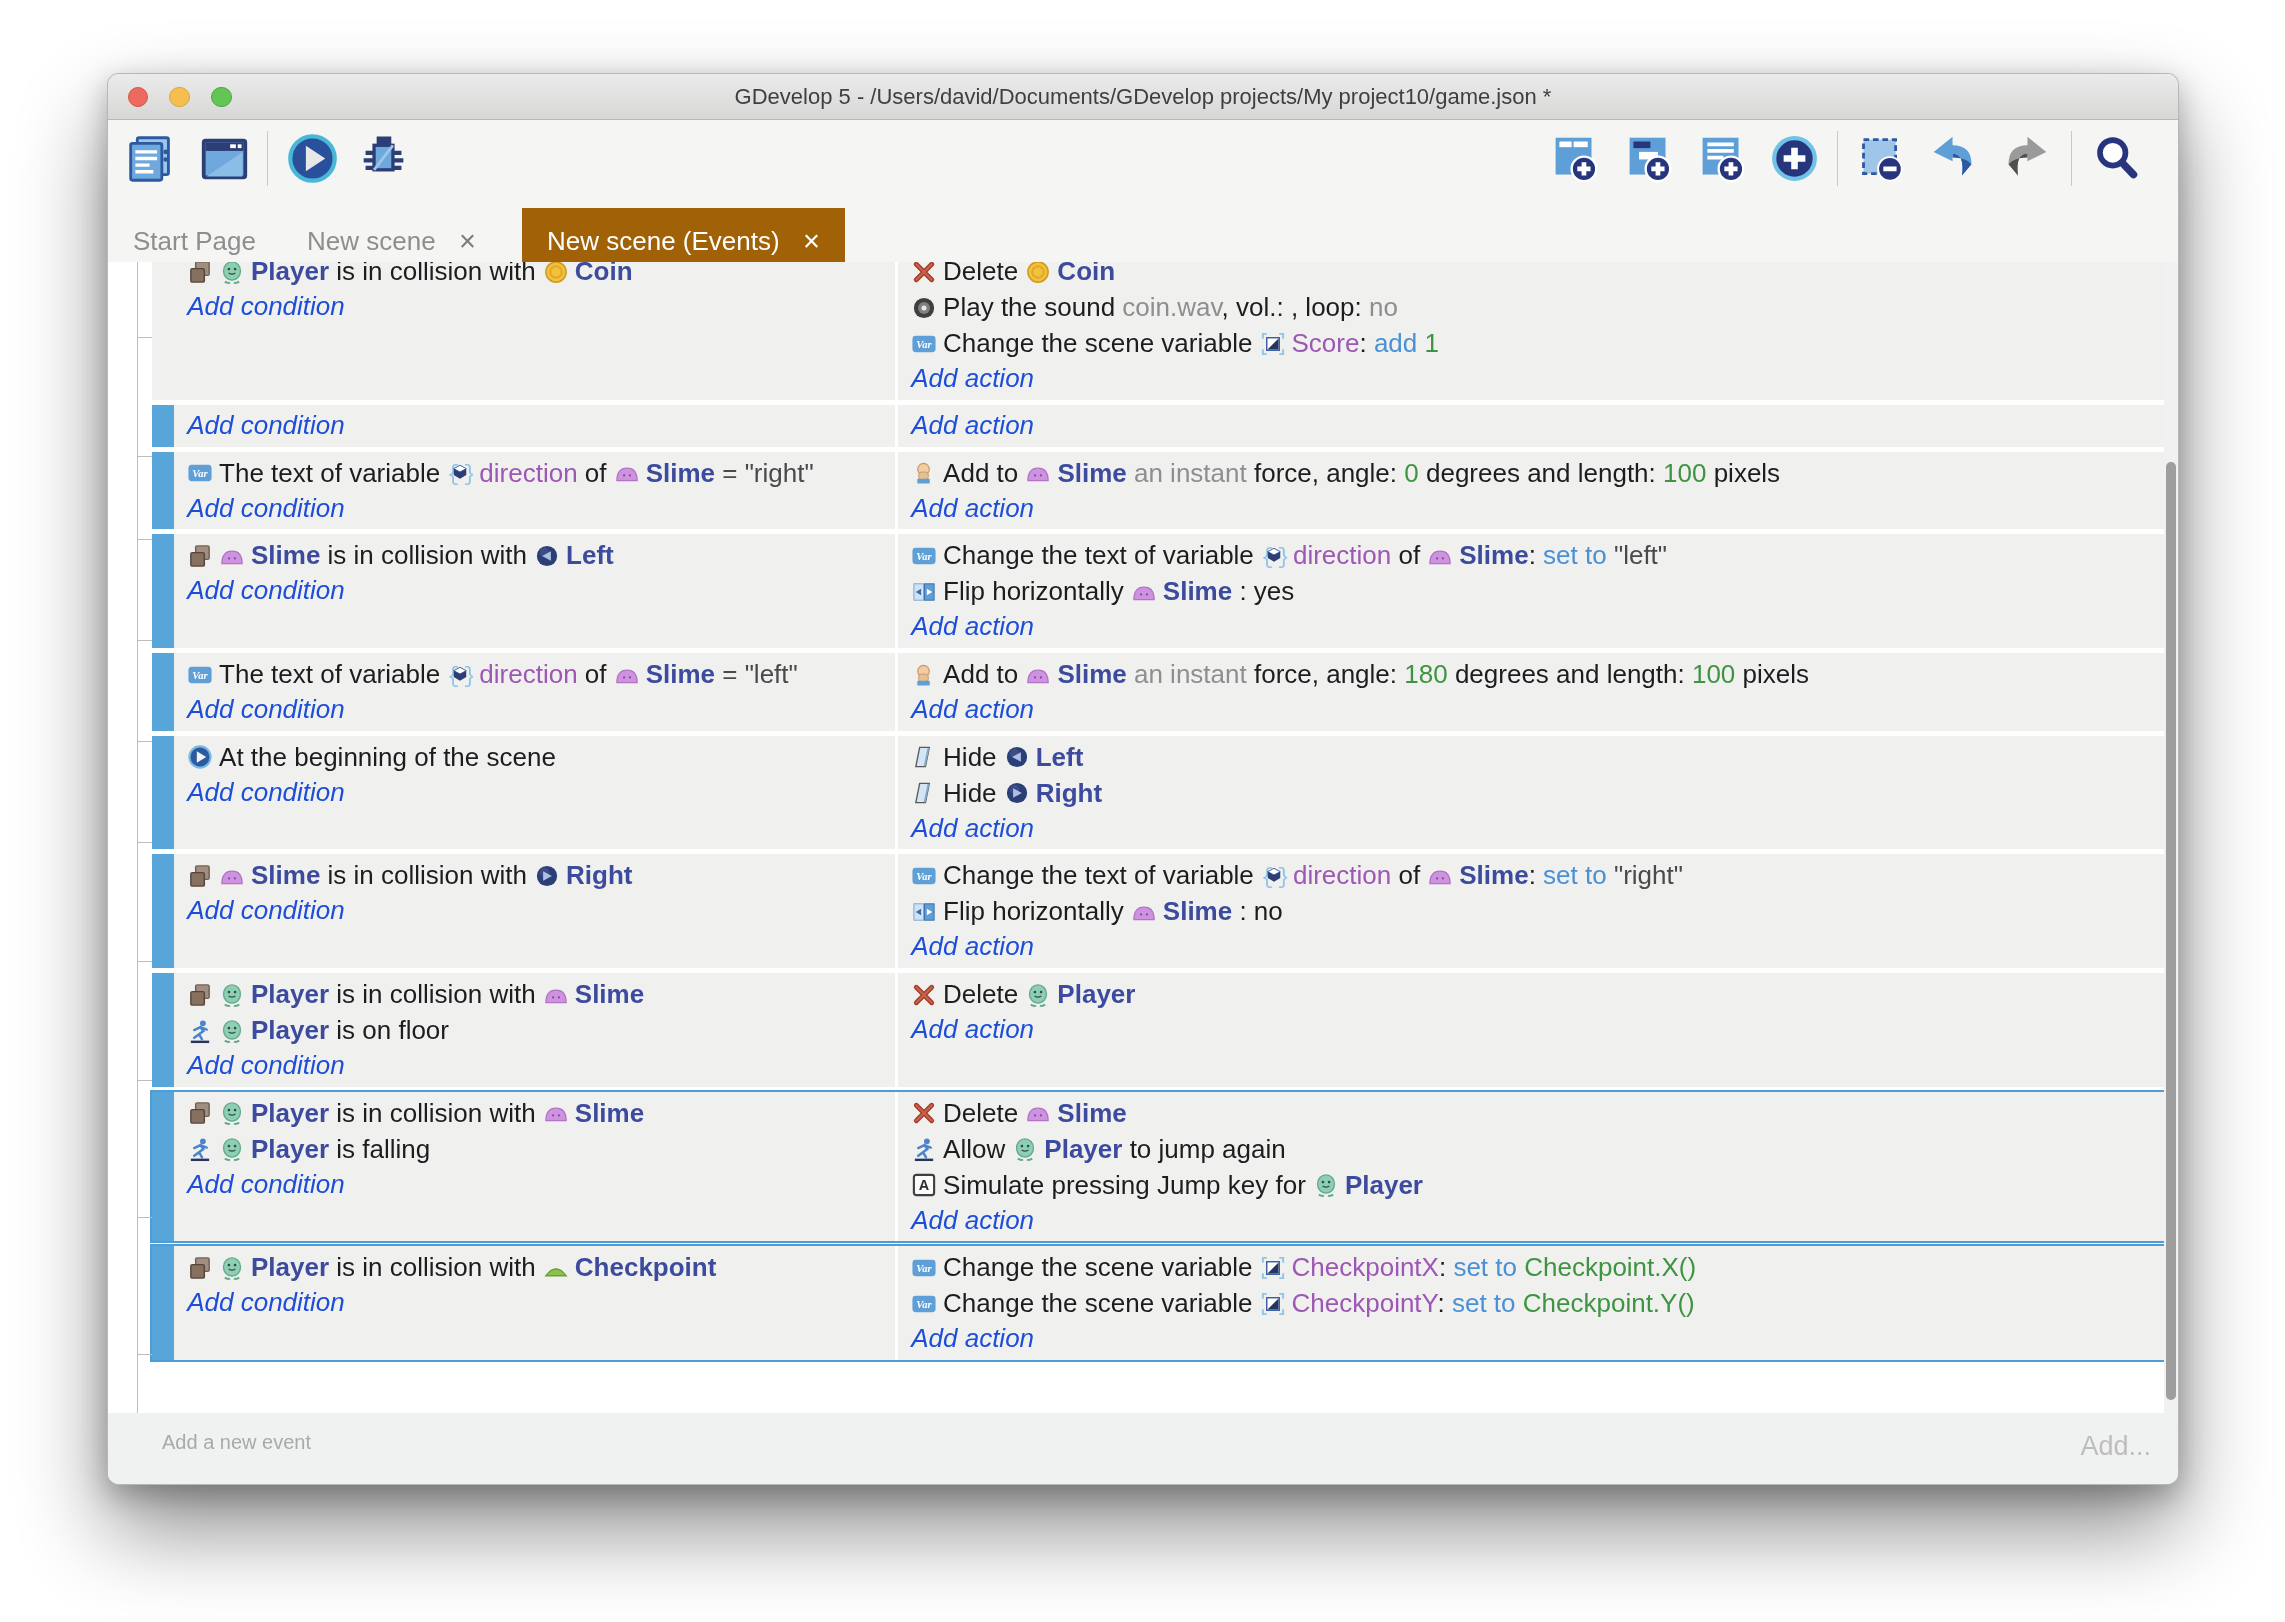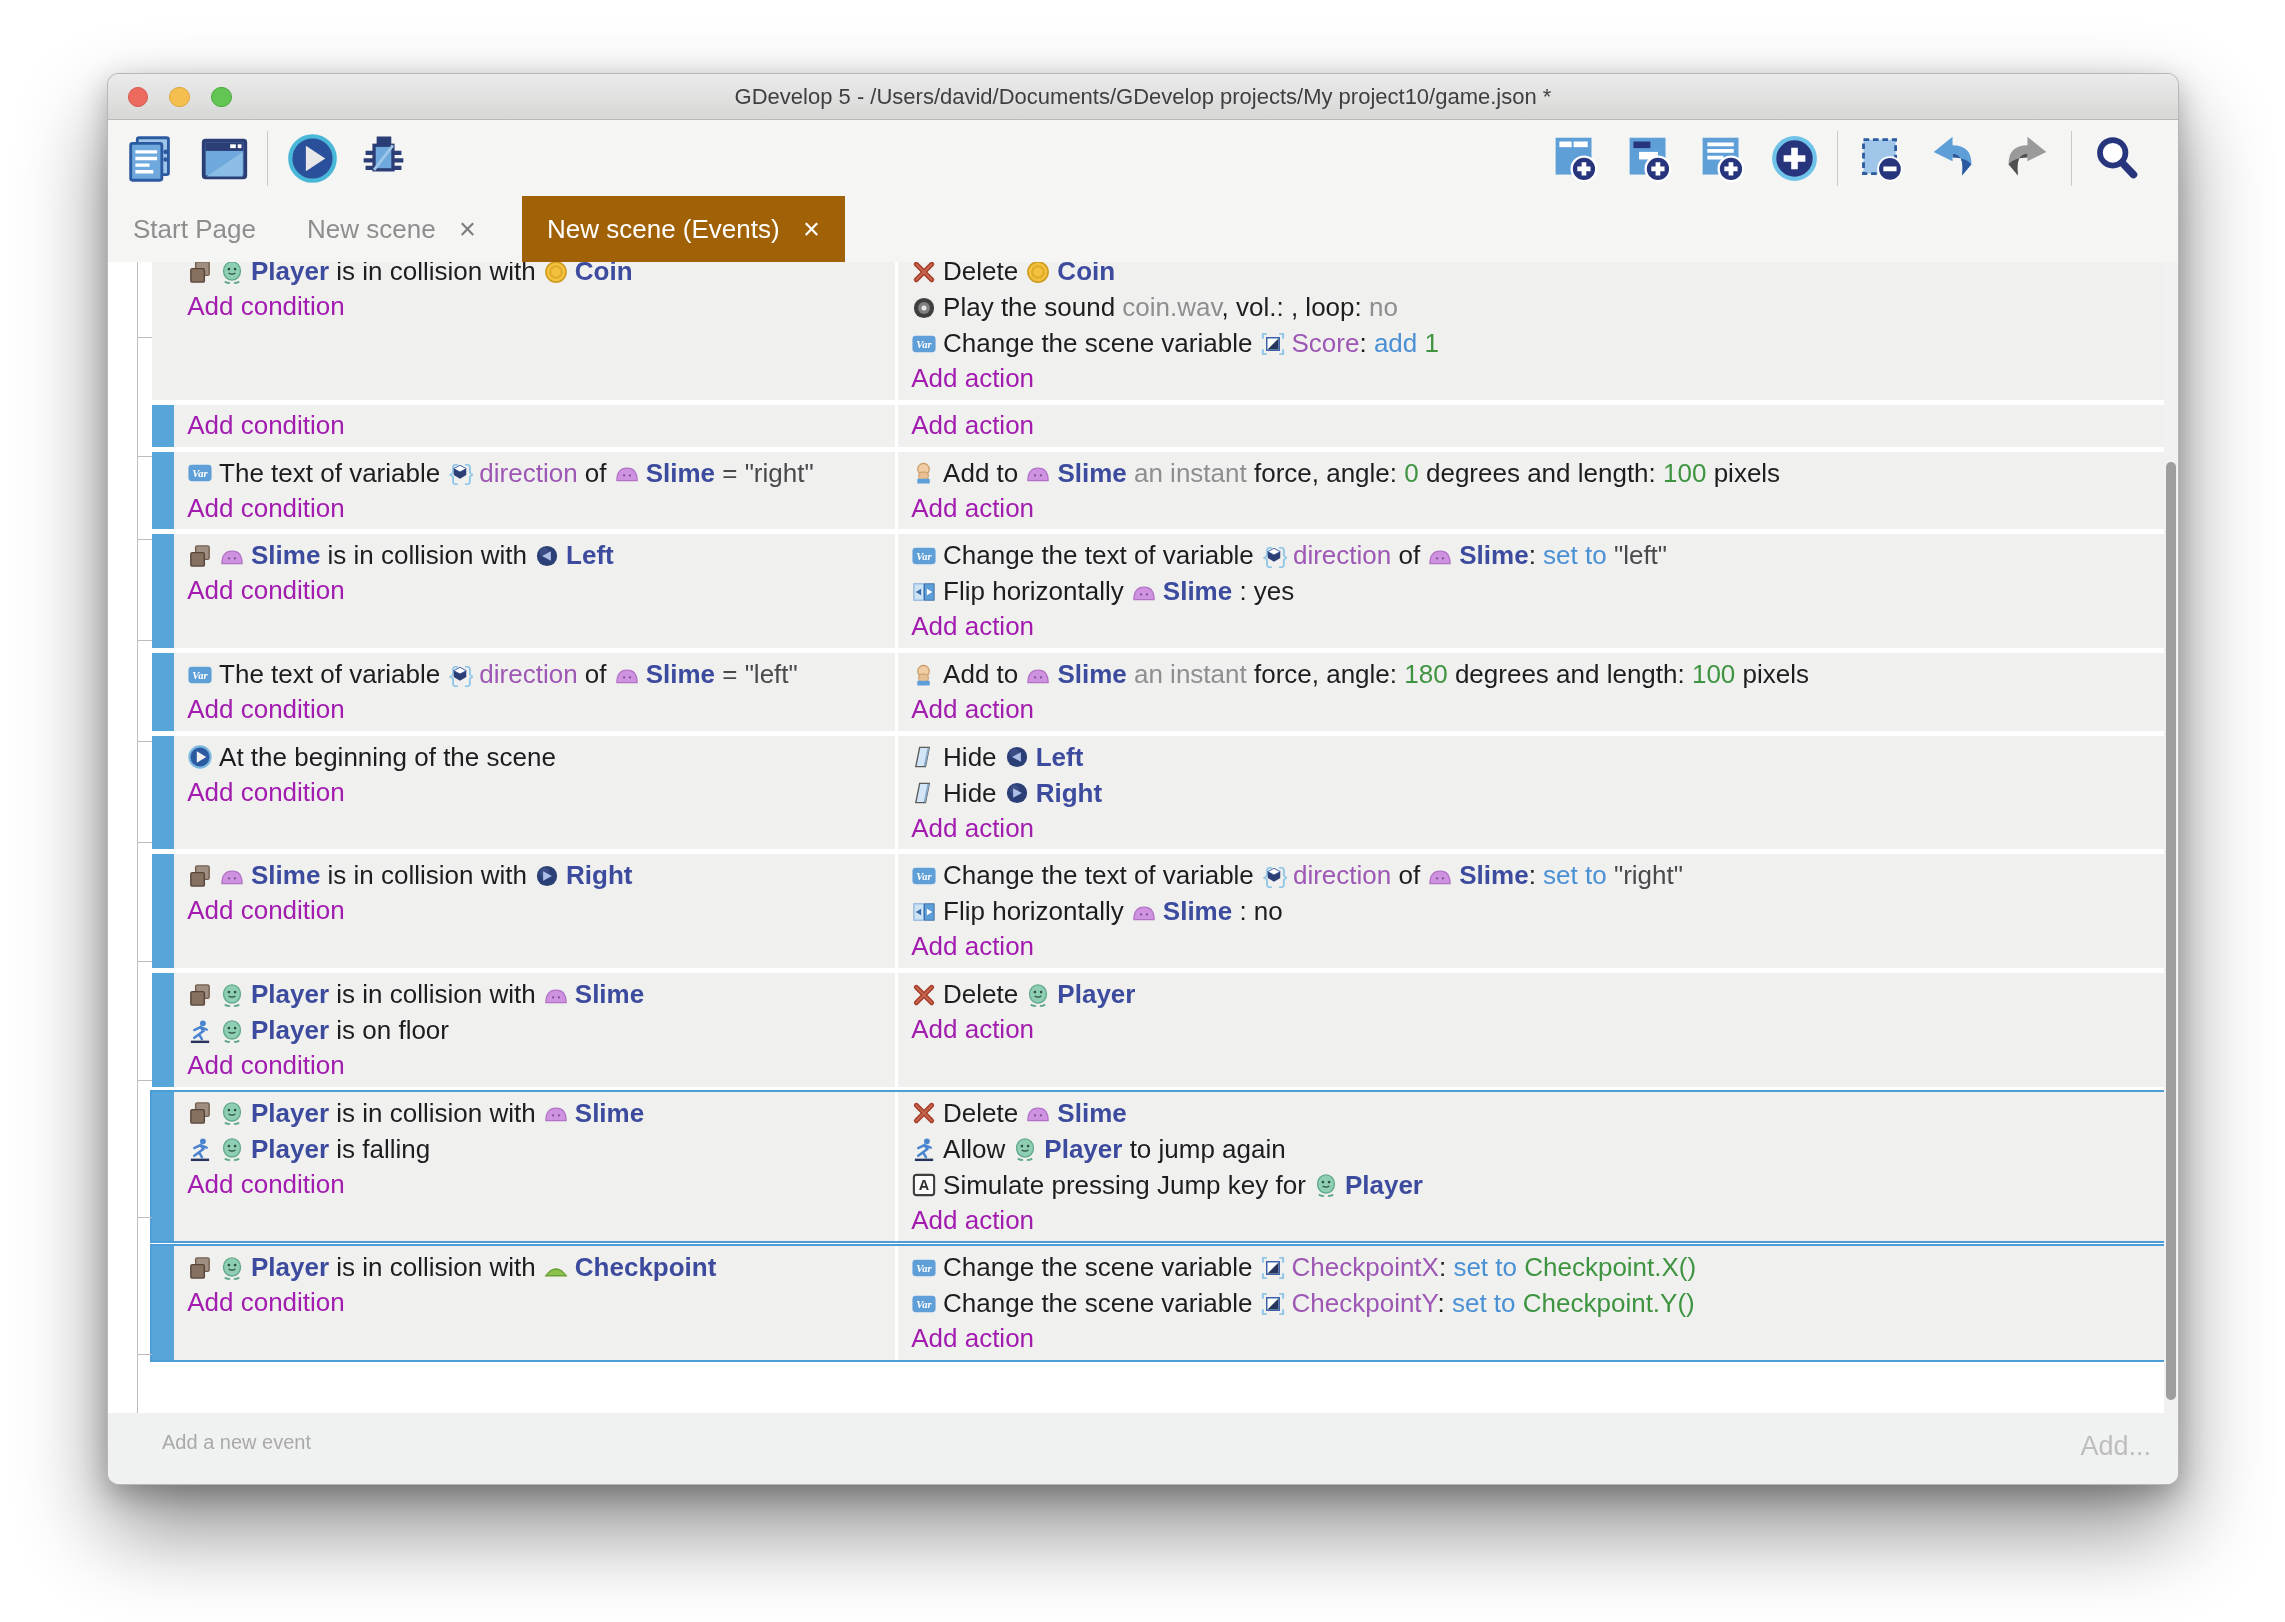--- a/index.html
+++ b/index.html
@@ -23,21 +23,21 @@
   .title { position:absolute; top:9.8px; left:0; right:0; text-align:center;
     font-size:22px; color:#3f3f41; white-space:nowrap; }
 
   
   .toolbar { position:absolute; left:0; top:47px; right:0; height:75px; background:#f5f5f4; }
   .tbtn { position:absolute; top:9.8px; width:56px; height:56px; display:flex; align-items:center; justify-content:center; }
   .tbtn svg { width:51px; height:51px; }
   .tb-sep { position:absolute; top:9.8px; width:1px; height:55px; background:#c9c9c9; }
 
   
-  .tabbar { position:absolute; left:0; top:122px; right:0; height:66px; background:#f5f5f4; }
+  .tabbar { position:absolute; left:0; top:134px; right:0; height:66px; background:#f5f5f4; }
   .tab { position:absolute; top:0; height:66px; display:flex; align-items:center; gap:23.4px;
     font-size:26px; color:#8e8e8e; padding:0 25px; }
   .tab .close { font-size:29px; color:#7c7c7c; line-height:1; }
   .tab.active { background:#a16207; color:#ffffff; }
   .tab.active .close { color:#ffffff; }
   .tab1 { left:0px; }
   .tab2 { left:174px; }
   .tab3 { left:414px; }
 
   
@@ -45,21 +45,21 @@
   #events { position:relative; padding:0 9.8px 0 44px; }
   .event { display:flex; background:#f0f0ef; margin-bottom:4.9px; position:relative; }
   .event.first { margin-top:-11.7px;align-items:flex-end; }
   .event.selected { outline:2.9px solid #4d9ed7; outline-offset:0px; }
   .evbar { width:21.5px; background:#58a5d9; flex:none; }
   .evbody { flex:1; display:flex; min-width:0; }
   .cell { padding:2.9px 5.9px 4.9px 13.7px; }
   .cell.cond { width:724px; flex:none; border-right:3.9px solid #ffffff; }
   .cell.act { flex:1; min-width:0; }
   .line { font-size:26px; line-height:36px; color:#1d1d1f; white-space:nowrap; }
-  .addline { font-size:26px; line-height:34px; color:#a21caf; }
+  .addline { font-size:26px; line-height:34px; color:#1d4ed8;font-style:italic; }
   .icon { display:inline-block; width:26px; height:26px; vertical-align:-4.9px; margin-right:5.9px; }
   .icon svg { width:26px; height:26px; display:block; }
   .seg-plain { color:#1d1d1f; }
   .seg-obj   { color:#3c4b9e; font-weight:bold; }
   .seg-var   { color:#9d57b4; }
   .seg-op    { color:#4a90d5; }
   .seg-num   { color:#3e9441; }
   .seg-dim   { color:#8e8e90; }
   .seg-str   { color:#4a4a4c; }
 

